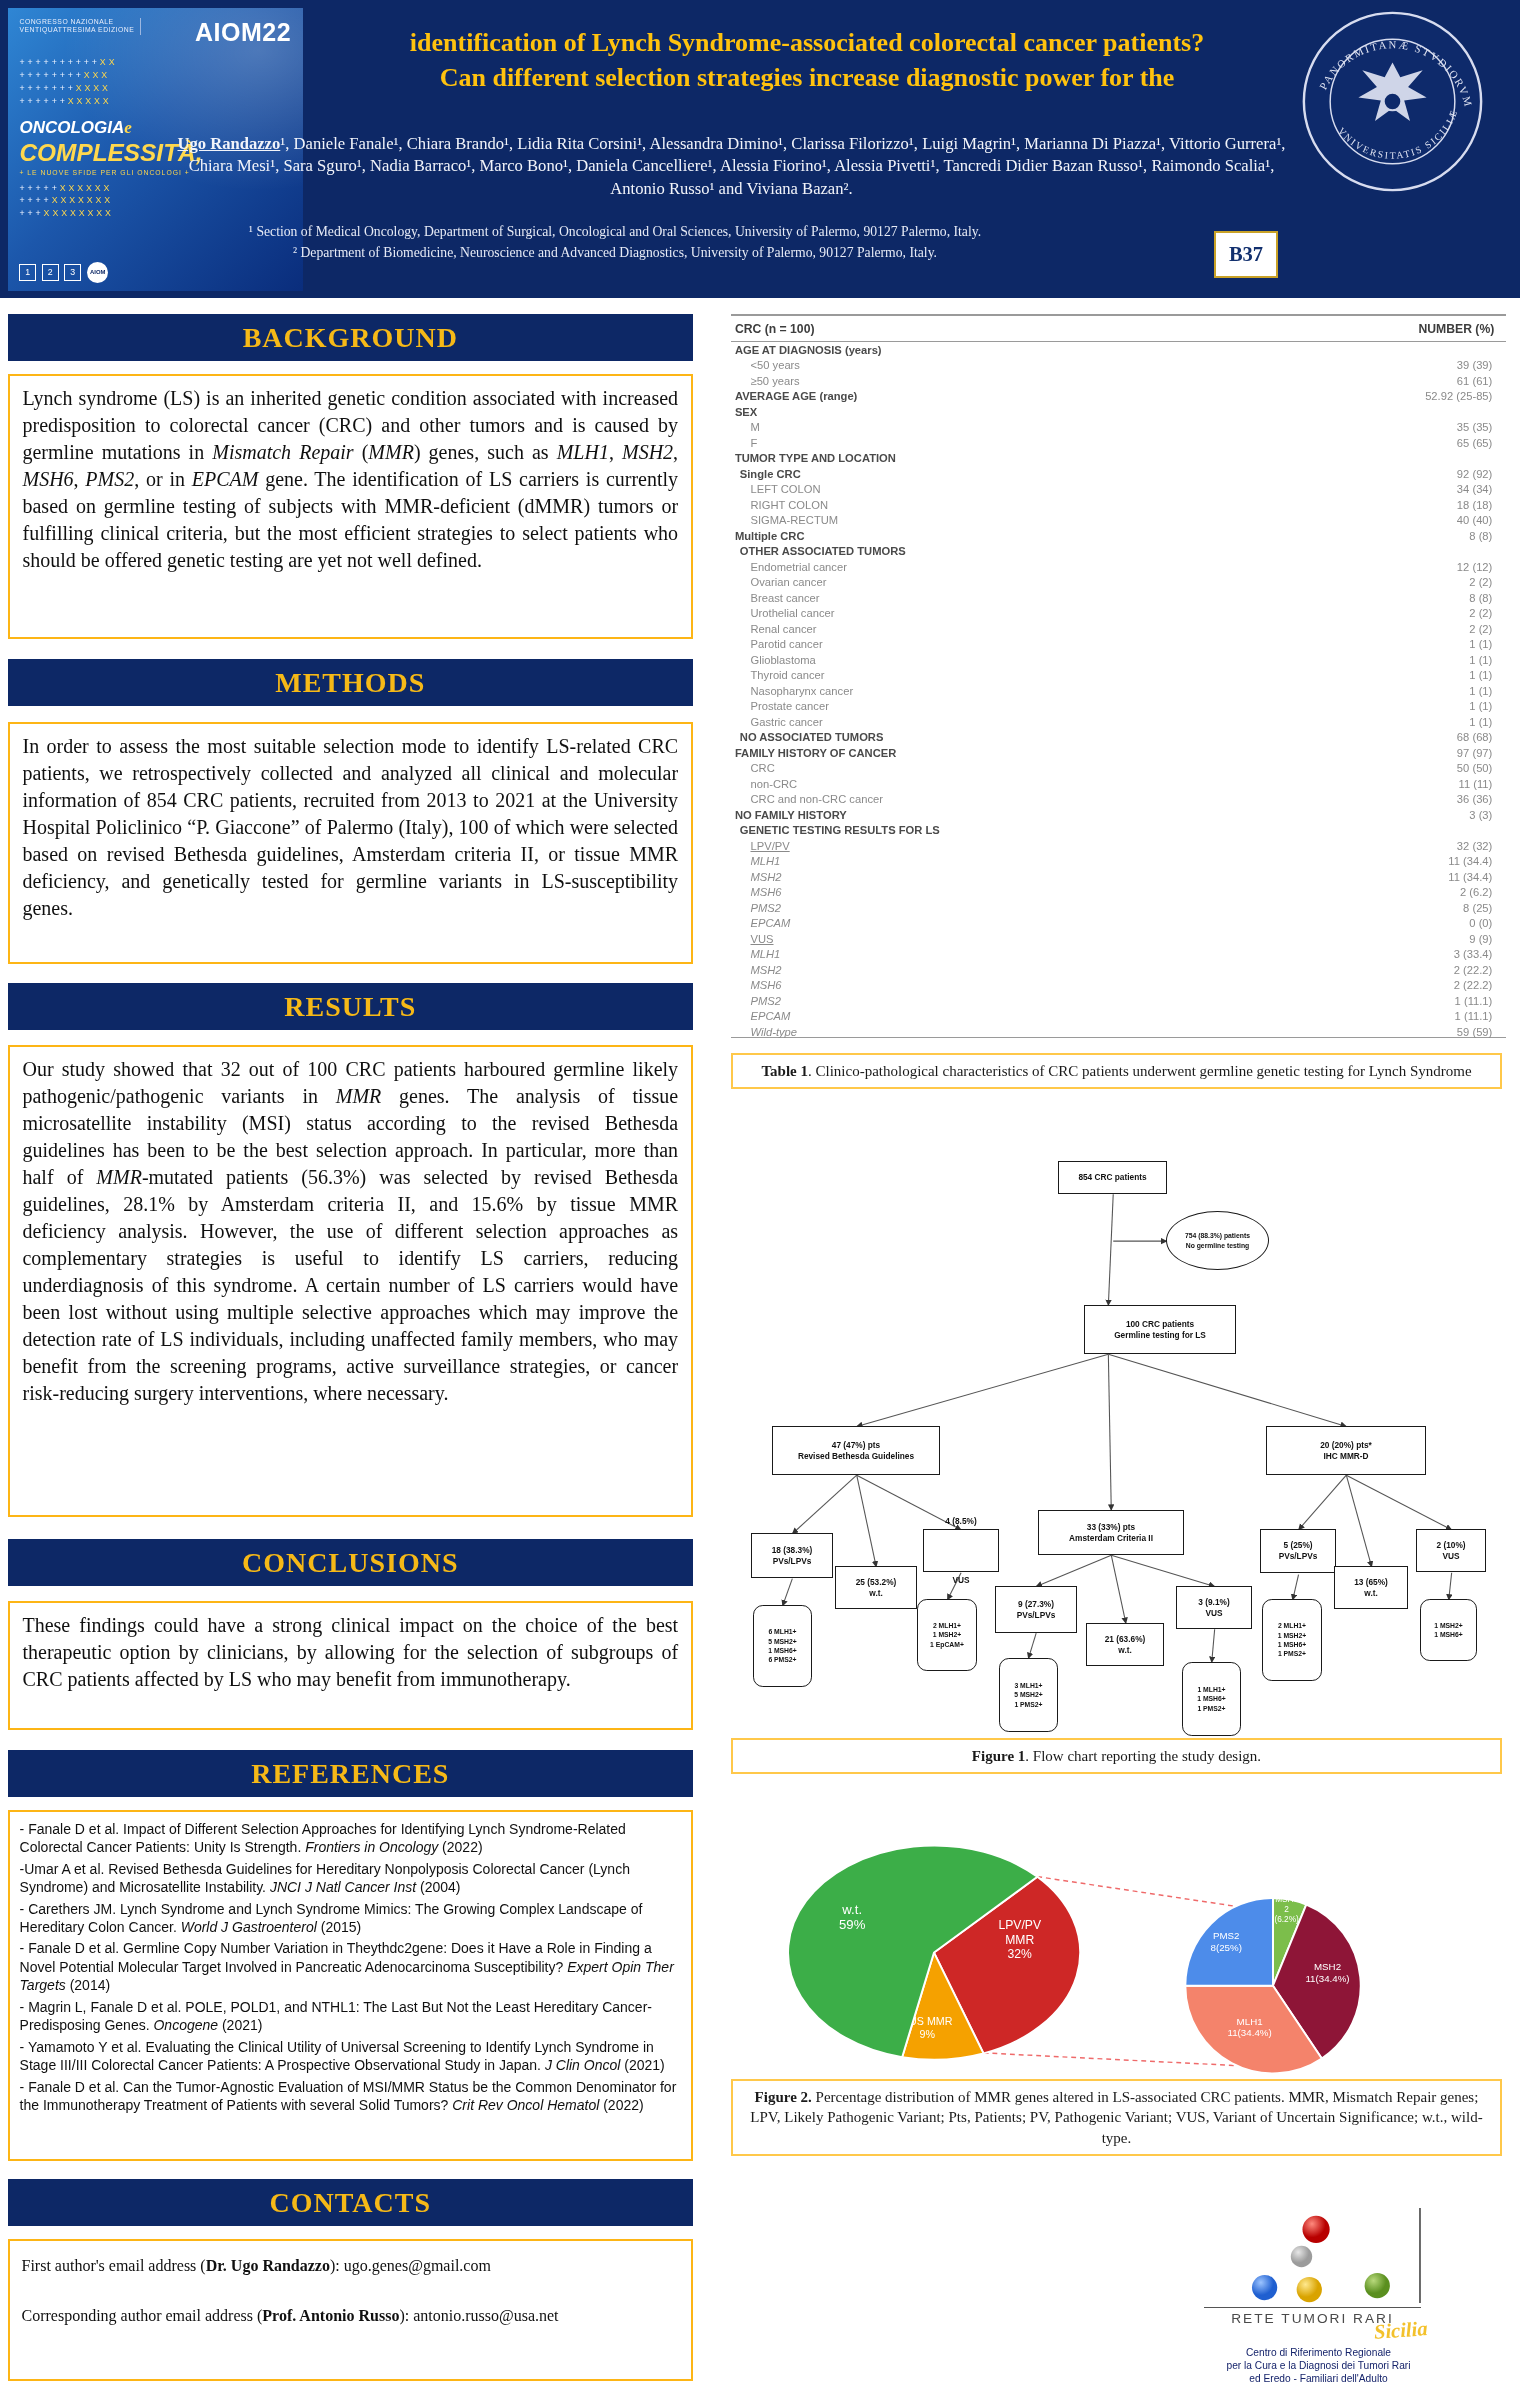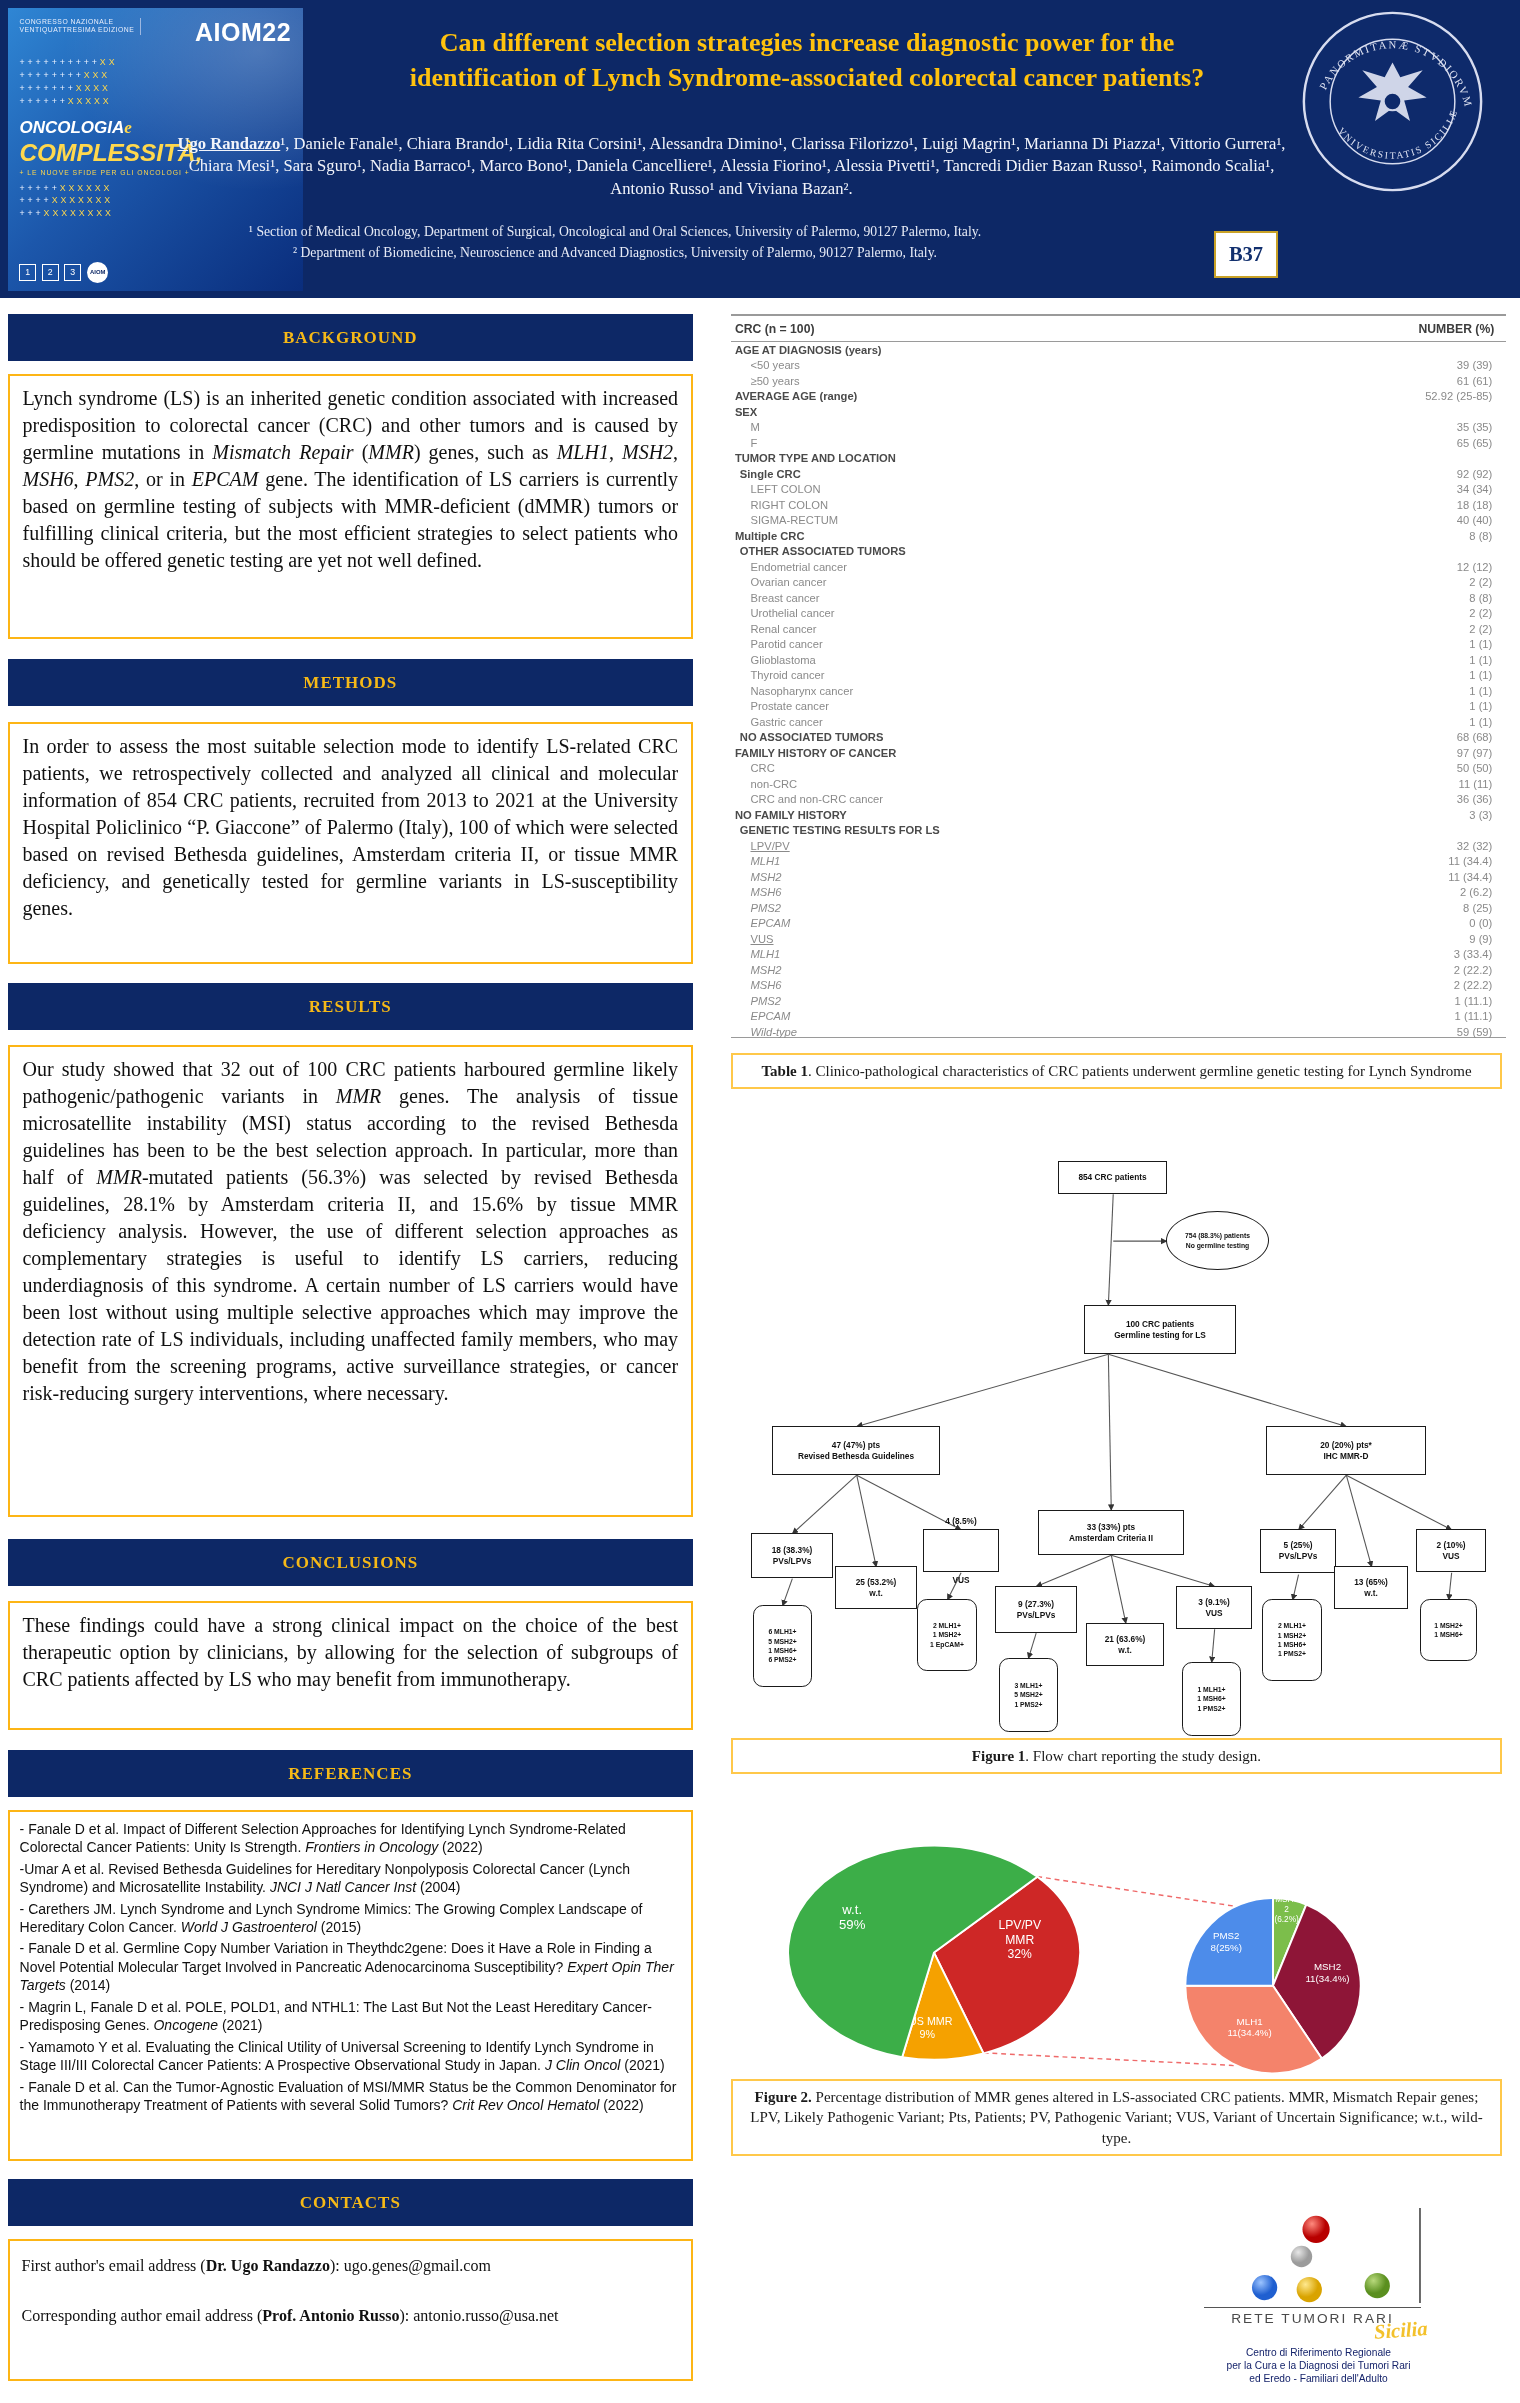--- a/index.html
+++ b/index.html
@@ -27,21 +27,21 @@
   .main-title{position:absolute;left:317px;top:25px;width:980px;text-align:center;color:#ffc20e;
     font-weight:bold;font-size:26px;line-height:35px;}
   .authors{position:absolute;left:166px;top:133px;width:1131px;text-align:center;color:#f2f4fa;
     font-size:16.6px;line-height:22.4px;}
   .affils{position:absolute;left:176px;top:222px;width:878px;text-align:center;color:#e7ebf6;font-size:13.7px;line-height:20.5px;}
   .badge{position:absolute;left:1214px;top:231px;width:64px;height:47px;background:#fff;border:2px solid #c9a227;
     color:#12306e;font-size:20.5px;font-weight:bold;display:flex;align-items:center;justify-content:center;}
   .seal{position:absolute;left:1299px;top:7.8px;width:187px;height:187px;}
   
   .bar{position:absolute;left:7.8px;width:685px;height:47px;background:#0d2866;display:flex;align-items:center;justify-content:center;
-    color:#f6b917;font-weight:bold;font-size:17px;letter-spacing:1px;}
+    color:#f6b917;font-weight:bold;font-size:28px;letter-spacing:1px;}
   .tbox{position:absolute;left:7.8px;width:685px;background:#fff;border:2.9px solid #fdb515;padding:8.8px 12.7px;
     font-size:20px;line-height:27px;text-align:justify;color:#101010;}
   .refs{font-family:"Liberation Sans","DejaVu Sans",sans-serif;font-size:14px;line-height:18.5px;text-align:left;padding:7.8px 9.8px;}
   .ref-item{margin-bottom:2.9px;}
   .contacts-box{font-size:16px;line-height:21.5px;text-align:left;padding:13.7px 11.7px;}
   .contact-line{margin-bottom:29px;}
   
   .tablewrap{position:absolute;left:731px;top:314px;width:775px;height:724px;
     font-family:"Liberation Sans","DejaVu Sans",sans-serif;border-top:2px solid #9a9a9a;border-bottom:1.5px solid #9a9a9a;}
   .t-head{display:flex;justify-content:space-between;align-items:center;height:26px;border-bottom:1.5px solid #9a9a9a;
@@ -105,22 +105,22 @@
         </div>
       <div class="aiom-footer">
         <div class="chip">1</div>
         <div class="chip">2</div>
         <div class="chip">3</div>
         <div class="roundel">AIOM</div>
       </div>
     </div>
 
     <div class="main-title">
+      <div>identification of Lynch Syndrome-associated colorectal cancer patients?</div>
       <div>Can different selection strategies increase diagnostic power for the</div>
-      <div>identification of Lynch Syndrome-associated colorectal cancer patients?</div>
     </div>
 
     <div class="authors"><span style="font-weight: bold; text-decoration: underline;">Ugo Randazzo</span><span>¹, Daniele Fanale¹, Chiara Brando¹, Lidia Rita Corsini¹, Alessandra Dimino¹, Clarissa Filorizzo¹, Luigi Magrin¹, Marianna Di Piazza¹, Vittorio Gurrera¹, Chiara Mesi¹, Sara Sguro¹, Nadia Barraco¹, Marco Bono¹, Daniela Cancelliere¹, Alessia Fiorino¹, Alessia Pivetti¹, Tancredi Didier Bazan Russo¹, Raimondo Scalia¹, Antonio Russo¹ and Viviana Bazan².</span></div>
 
     <div class="affils">
       <div>¹ Section of Medical Oncology, Department of Surgical, Oncological and Oral Sciences, University of Palermo, 90127 Palermo, Italy.</div>
       <div>² Department of Biomedicine, Neuroscience and Advanced Diagnostics, University of Palermo, 90127 Palermo, Italy.</div>
     </div>
 
     <div class="badge">B37</div>

